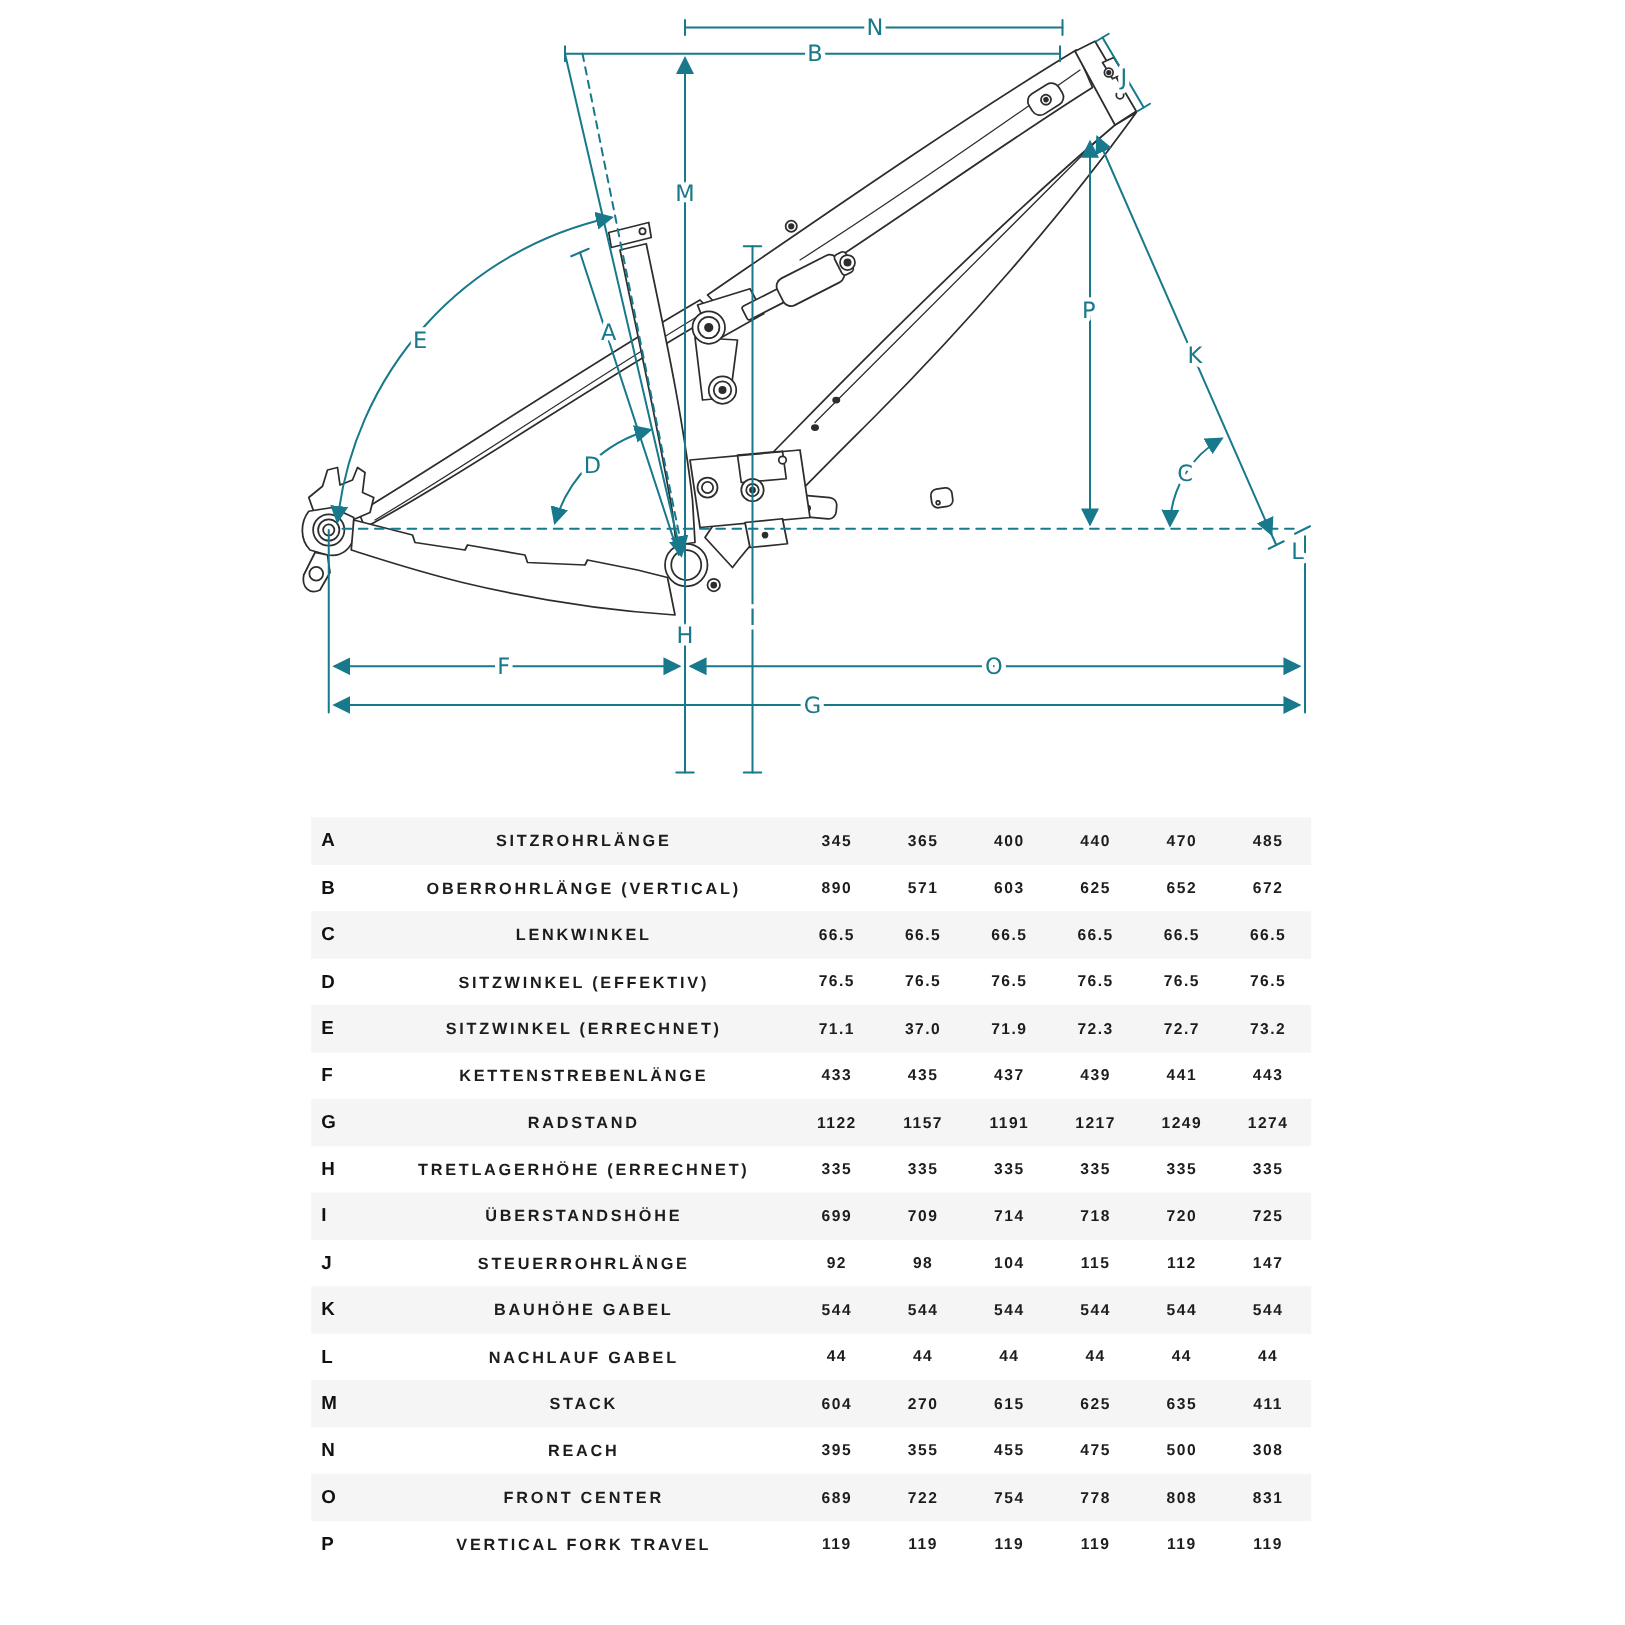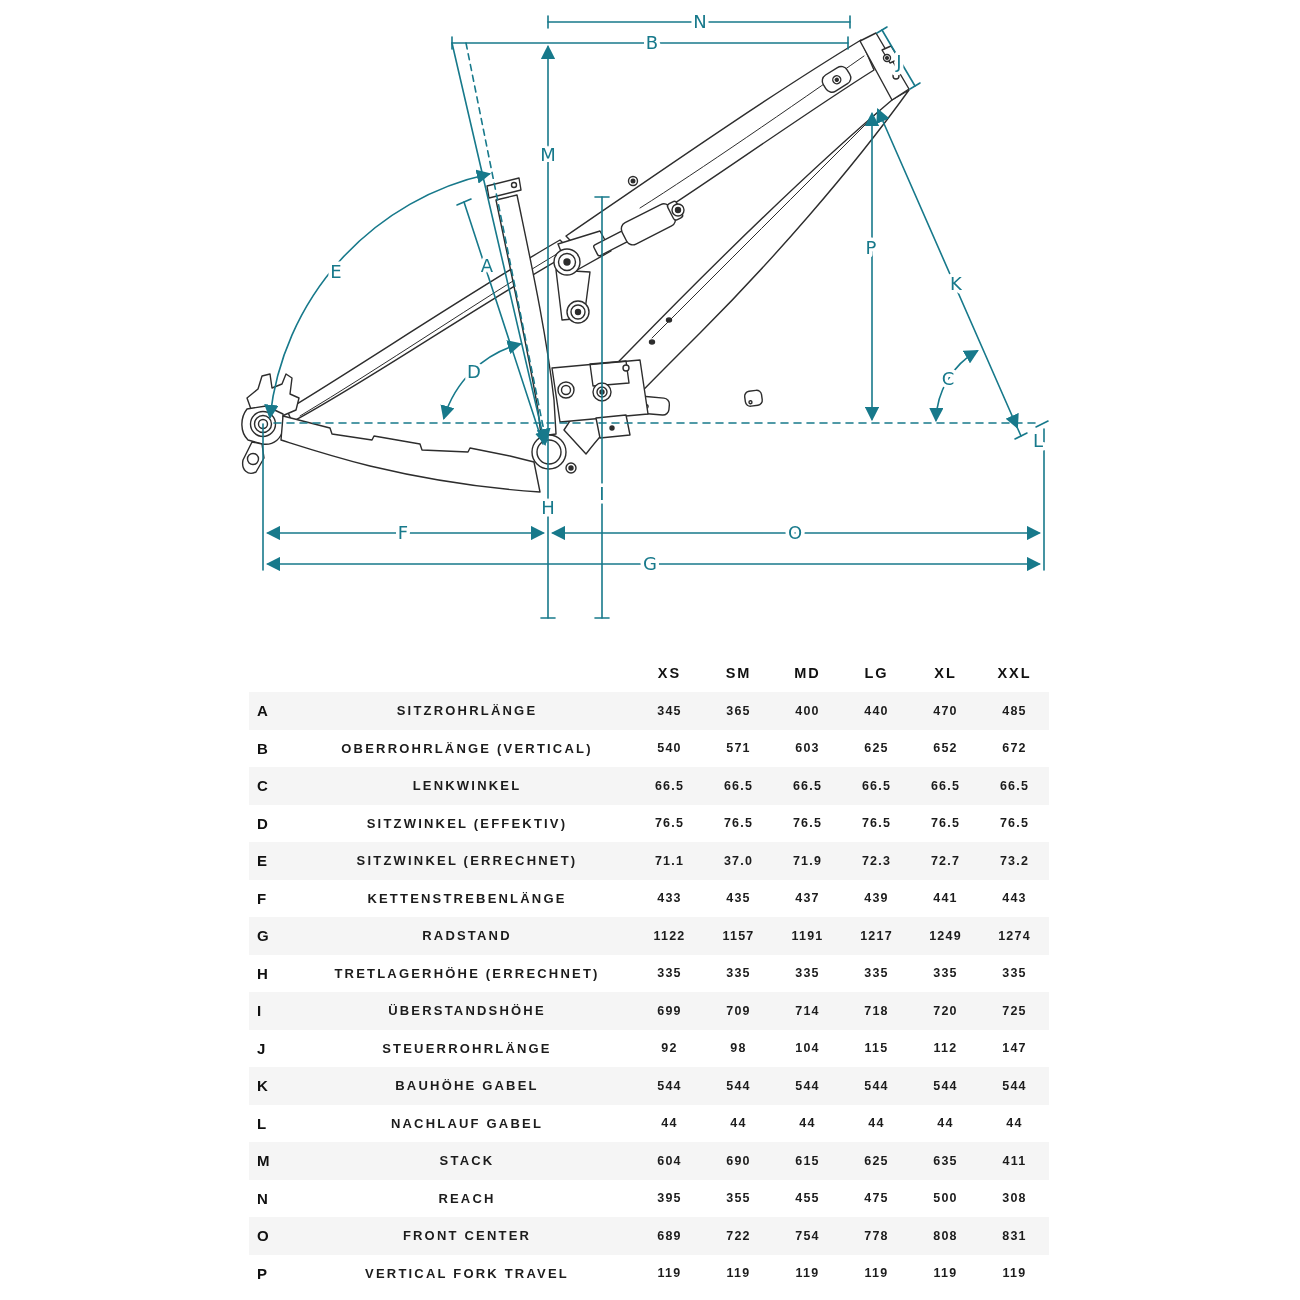--- a/index.html
+++ b/index.html
@@ -196,46 +196,36 @@
       <text class="dlabel" x="1038" y="447">L</text>
       <text class="dlabel" x="548" y="514">H</text>
       <text class="dlabel" x="602" y="500">I</text>
       <text class="dlabel" x="403" y="539">F</text>
       <text class="dlabel" x="795" y="539">O</text>
       <text class="dlabel" x="650" y="570">G</text>
     </g>
   </svg>
 
   <div class="geo-table">
-    <div class="thead">
-      <div class="hcell"></div>
-      <div class="hcell"></div>
-      <div class="hcell">XS</div>
-      <div class="hcell">SM</div>
-      <div class="hcell">MD</div>
-      <div class="hcell">LG</div>
-      <div class="hcell">XL</div>
-      <div class="hcell">XXL</div>
-    </div>
     <div id="tbody">
     <div class="trow stripe">
       <div class="cell letter">A</div>
       <div class="cell name">SITZROHRLÄNGE</div>
       <div class="cell val">345</div>
       <div class="cell val">365</div>
       <div class="cell val">400</div>
       <div class="cell val">440</div>
       <div class="cell val">470</div>
       <div class="cell val">485</div>
     </div>
 
     <div class="trow">
       <div class="cell letter">B</div>
       <div class="cell name">OBERROHRLÄNGE (VERTICAL)</div>
-      <div class="cell val">540</div>
+      <div class="cell val">890</div>
       <div class="cell val">571</div>
       <div class="cell val">603</div>
       <div class="cell val">625</div>
       <div class="cell val">652</div>
       <div class="cell val">672</div>
     </div>
 
     <div class="trow stripe">
       <div class="cell letter">C</div>
       <div class="cell name">LENKWINKEL</div>
@@ -343,21 +333,21 @@
       <div class="cell val">44</div>
       <div class="cell val">44</div>
       <div class="cell val">44</div>
       <div class="cell val">44</div>
     </div>
 
     <div class="trow stripe">
       <div class="cell letter">M</div>
       <div class="cell name">STACK</div>
       <div class="cell val">604</div>
-      <div class="cell val">690</div>
+      <div class="cell val">270</div>
       <div class="cell val">615</div>
       <div class="cell val">625</div>
       <div class="cell val">635</div>
       <div class="cell val">411</div>
     </div>
 
     <div class="trow">
       <div class="cell letter">N</div>
       <div class="cell name">REACH</div>
       <div class="cell val">395</div>

